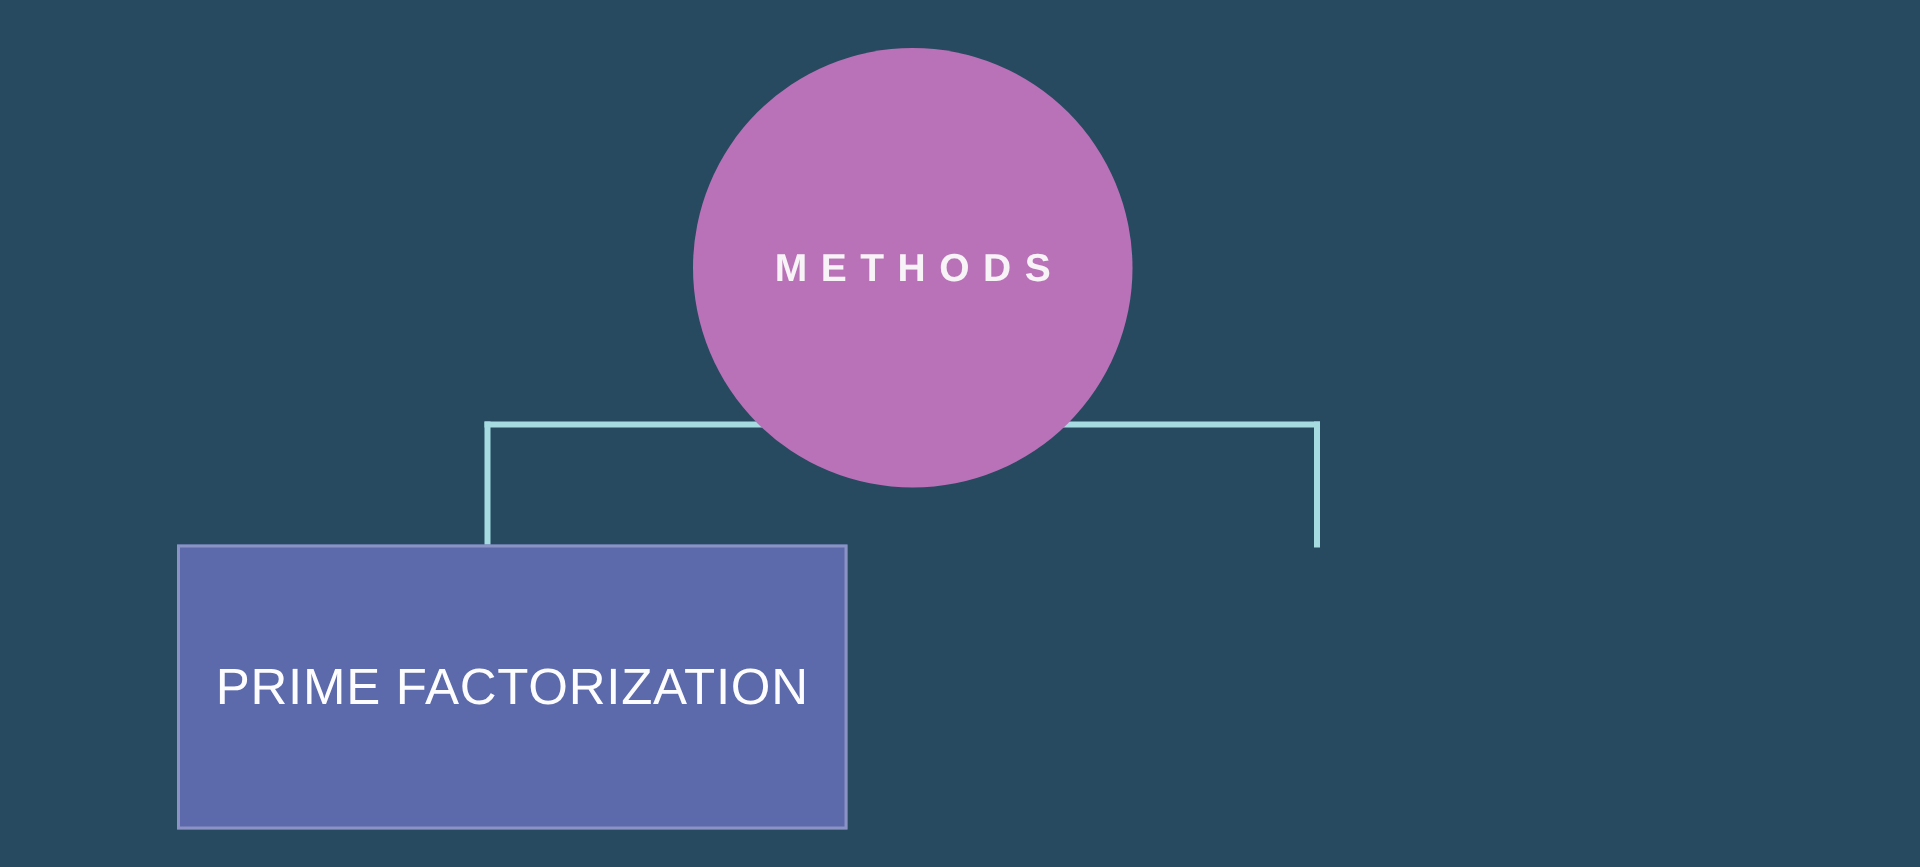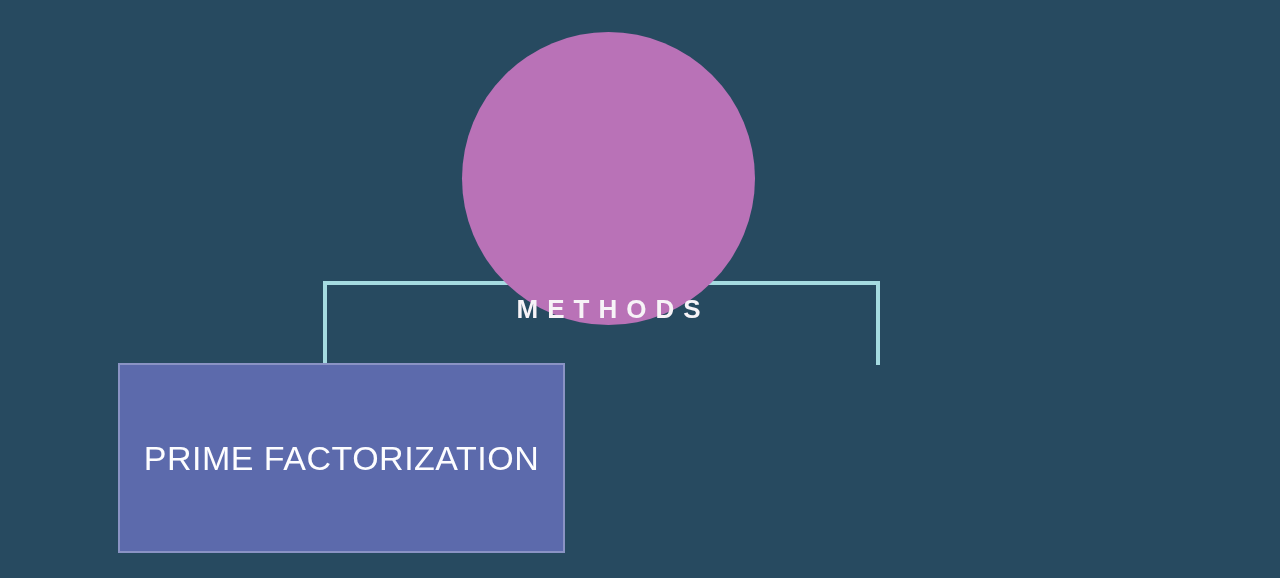--- a/index.html
+++ b/index.html
@@ -42,21 +42,21 @@
   .root-circle {
     position: absolute;
     left: 462px;
     top: 32px;
     width: 293px;
     height: 293px;
     border-radius: 50%;
     background: #b972b7;
     z-index: 2;
     display: flex;
-    align-items: flex-end;
+    align-items: center;
     justify-content: center;
   }
   .root-label {
     color: #f7f3f7;
     font-size: 26px;
     font-weight: 700;
     letter-spacing: 9px;
     text-indent: 9px;
     white-space: nowrap;
   }

